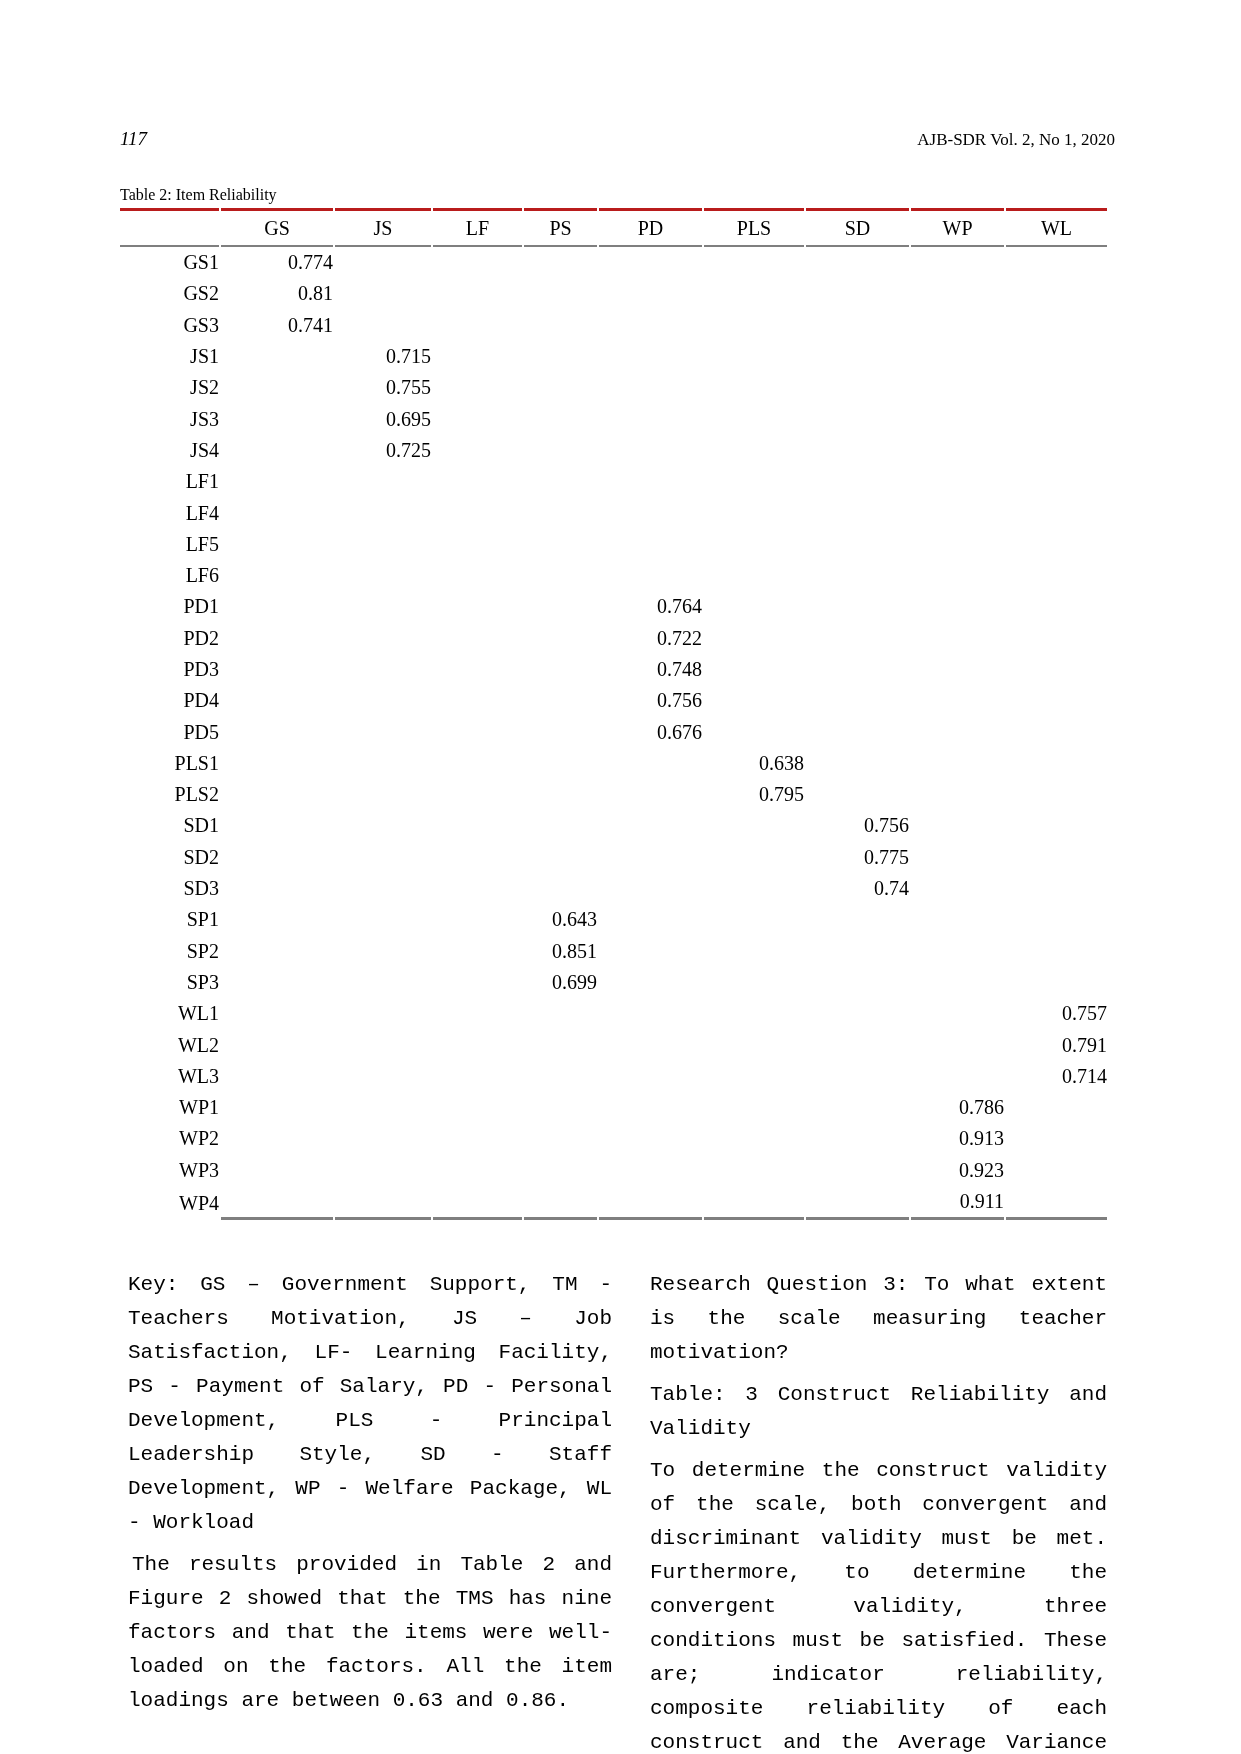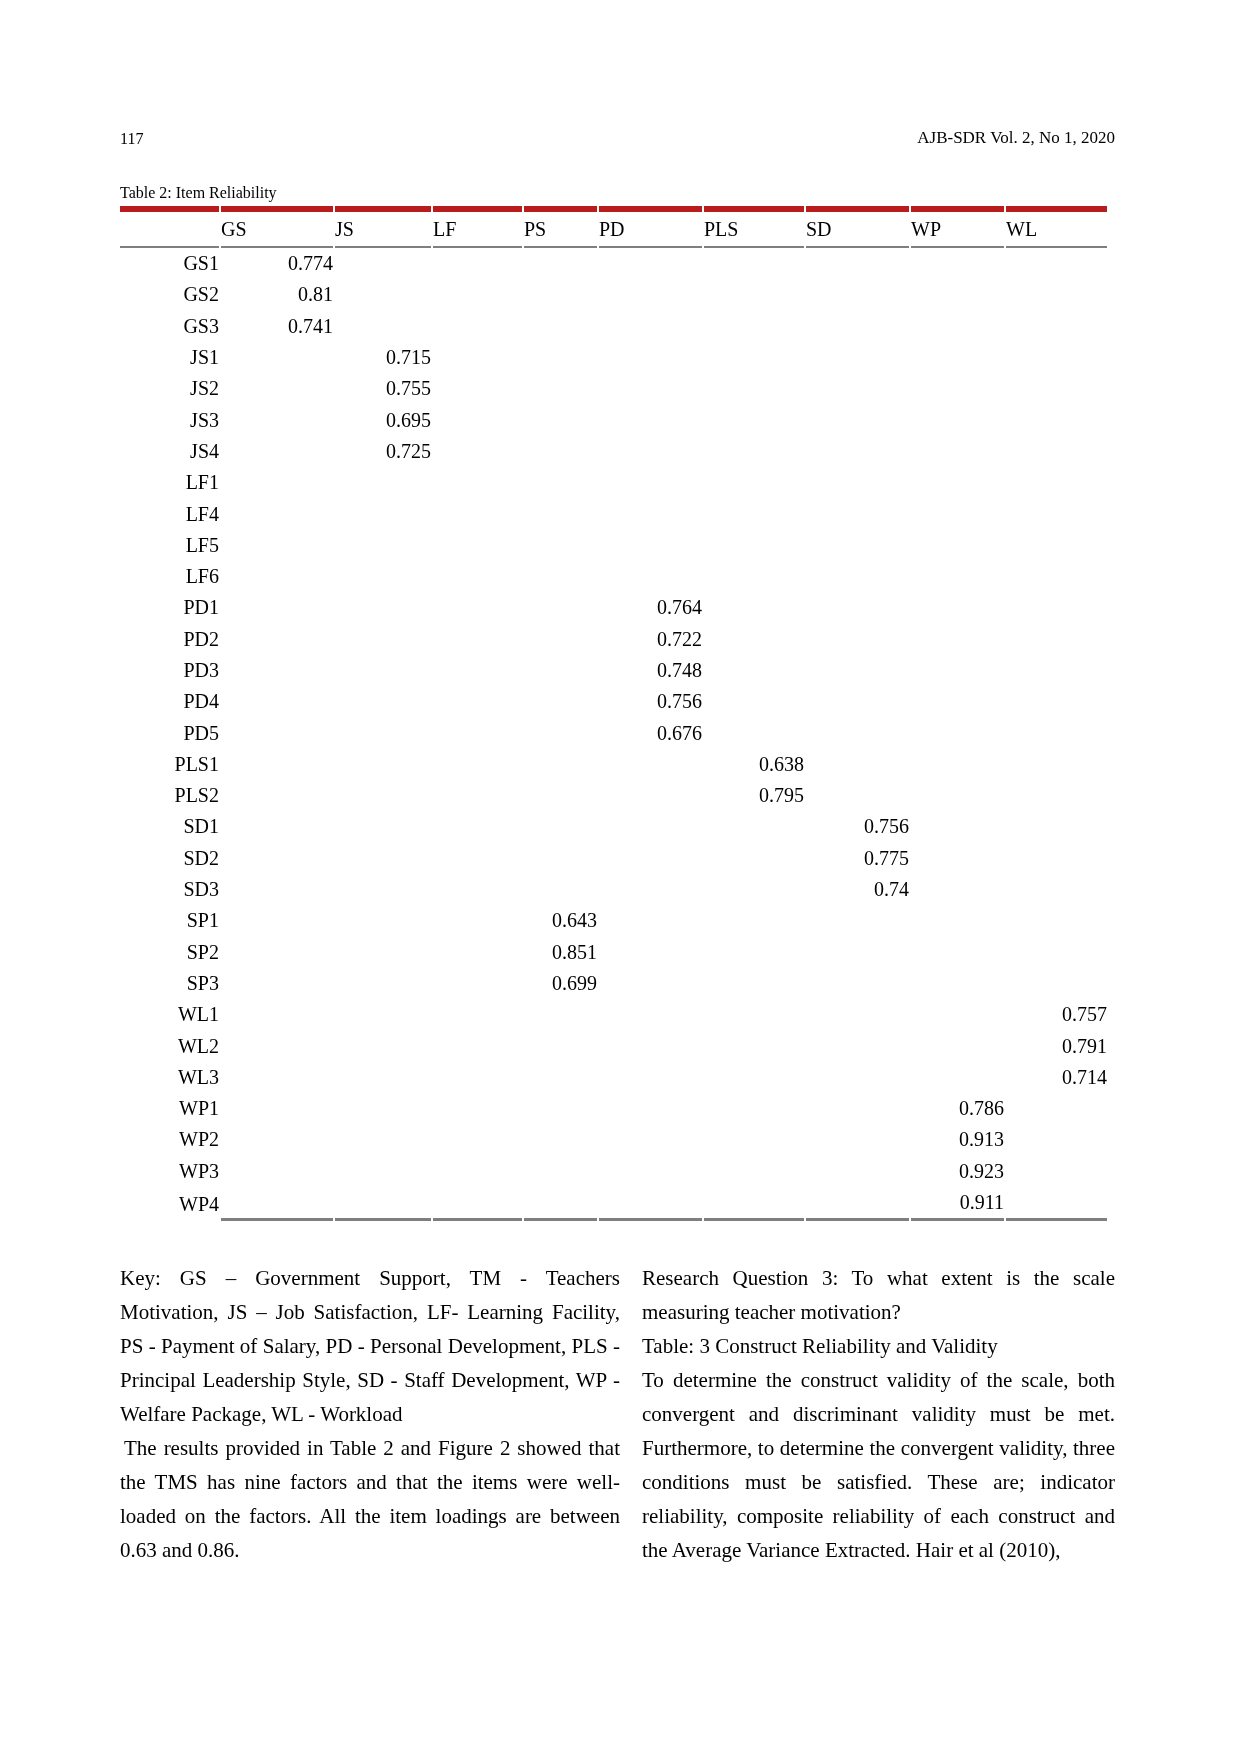--- a/index.html
+++ b/index.html
@@ -5,47 +5,47 @@
   html, body { margin: 0; padding: 0; background: #ffffff; }
   .page {
     width: 1241px; height: 1754px;
     background: #ffffff; color: #000000;
     font-family: "Liberation Serif", serif;
     box-sizing: border-box;
     padding: 128px 126px 0 120px;
     position: relative; overflow: hidden;
   }
   .meta-row { display: flex; justify-content: space-between; align-items: flex-end; }
-  .page-number { font-size: 16px; }
+  .page-number { font-size: 19px; font-style: italic; }
   .journal-ref { font-size: 17px; margin-left: 12px; }
   .table-title { margin-top: 36px; font-size: 16px; }
 
   table.reliability {
     border-collapse: separate; border-spacing: 2px 0;
     margin-top: 4px; margin-left: -2px;
     table-layout: fixed;
   }
   table.reliability th, table.reliability td {
     font-size: 20px; font-weight: normal; white-space: nowrap;
     padding: 0; vertical-align: middle;
   }
   table.reliability th {
-    border-top: 6px solid #b91c1c; border-bottom: 2px solid #7f7f7f;
-    text-align: left; height: 34px;
+    border-top: 3px solid #b91c1c; border-bottom: 2px solid #7f7f7f;
+    text-align: center; height: 34px;
   }
   table.reliability td { height: 31.3px; }
   td.rowlabel { text-align: right; padding-left: 8px; }
   td.val { text-align: right; padding-right: 12px; }
   td.val.last { border-bottom: 3px solid #7f7f7f; }
 
   .body-cols { display: flex; gap: 22px; margin-top: 40px; }
   .bcol { text-align: justify; font-size: 21px; line-height: 34px; }
   .bcol.left { width: 500px; }
   .bcol.right { width: 473px; }
-  .bcol p { margin: 0; }
+  .bcol p { margin: 8px; font-family: Liberation Mono, monospace; }
   .indent-sm { text-indent: 4px; }
 </style>
 </head>
 <body>
 
 <div class="page">
 
   <div class="meta-row">
     <span class="page-number">117</span>
     <span class="journal-ref">AJB-SDR Vol. 2, No 1, 2020</span>

